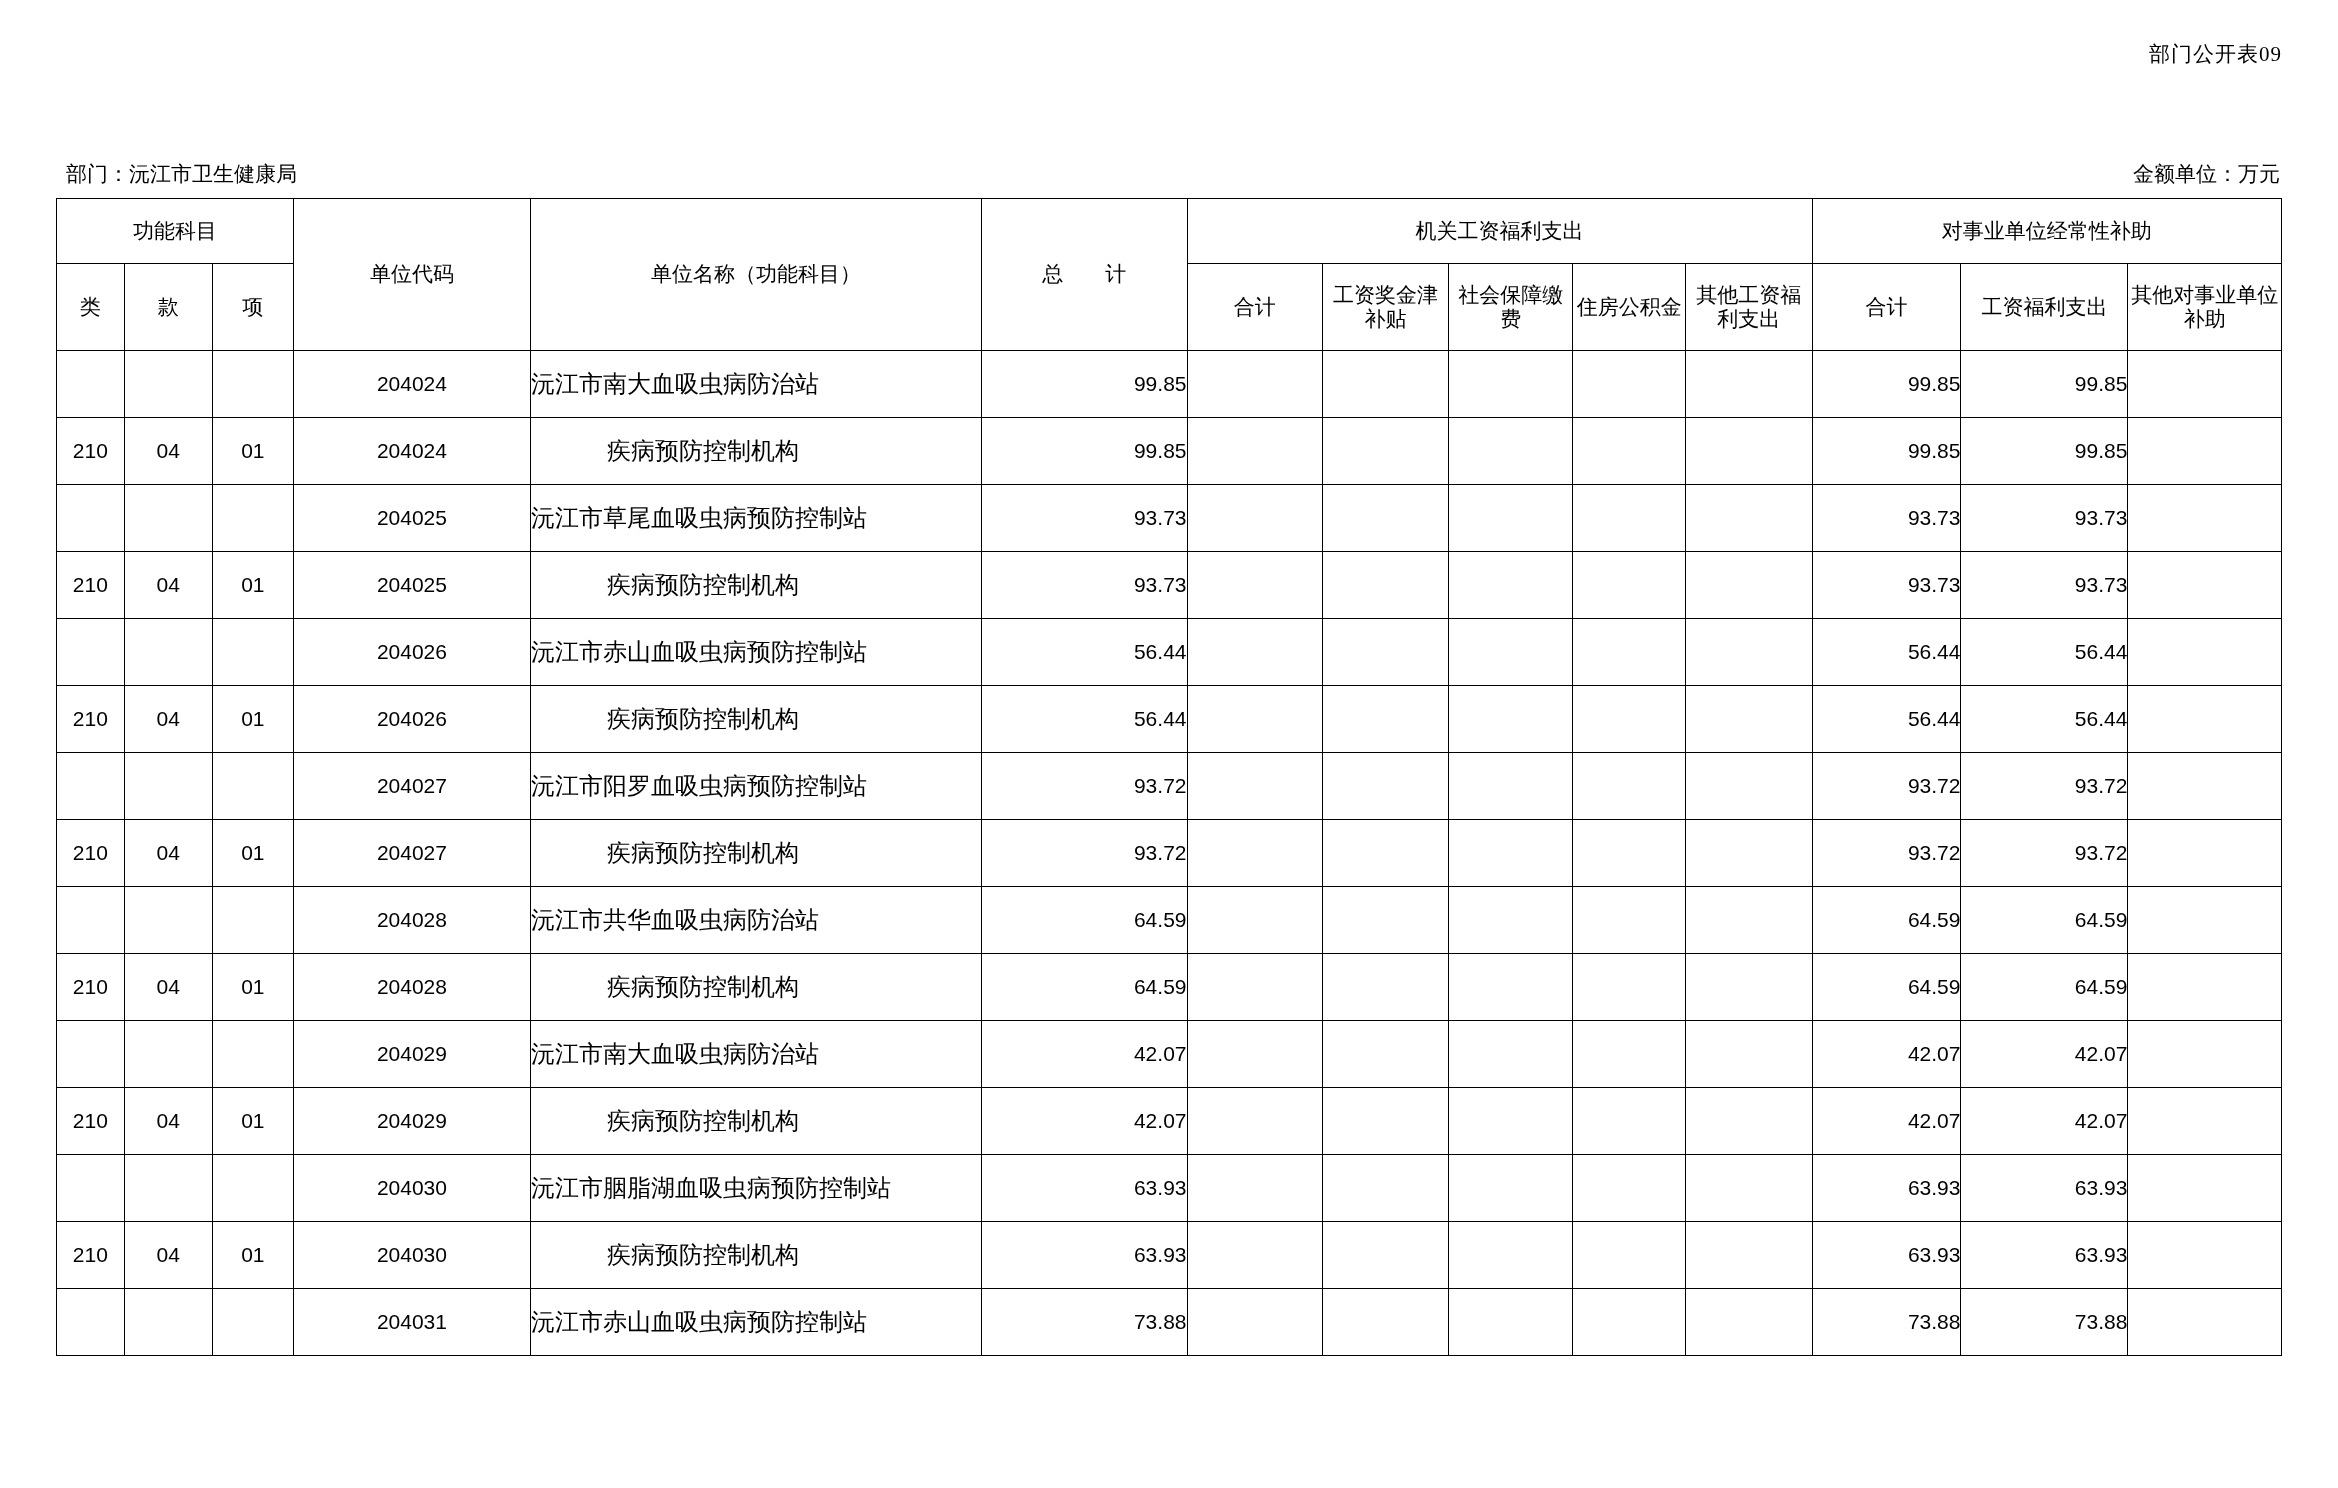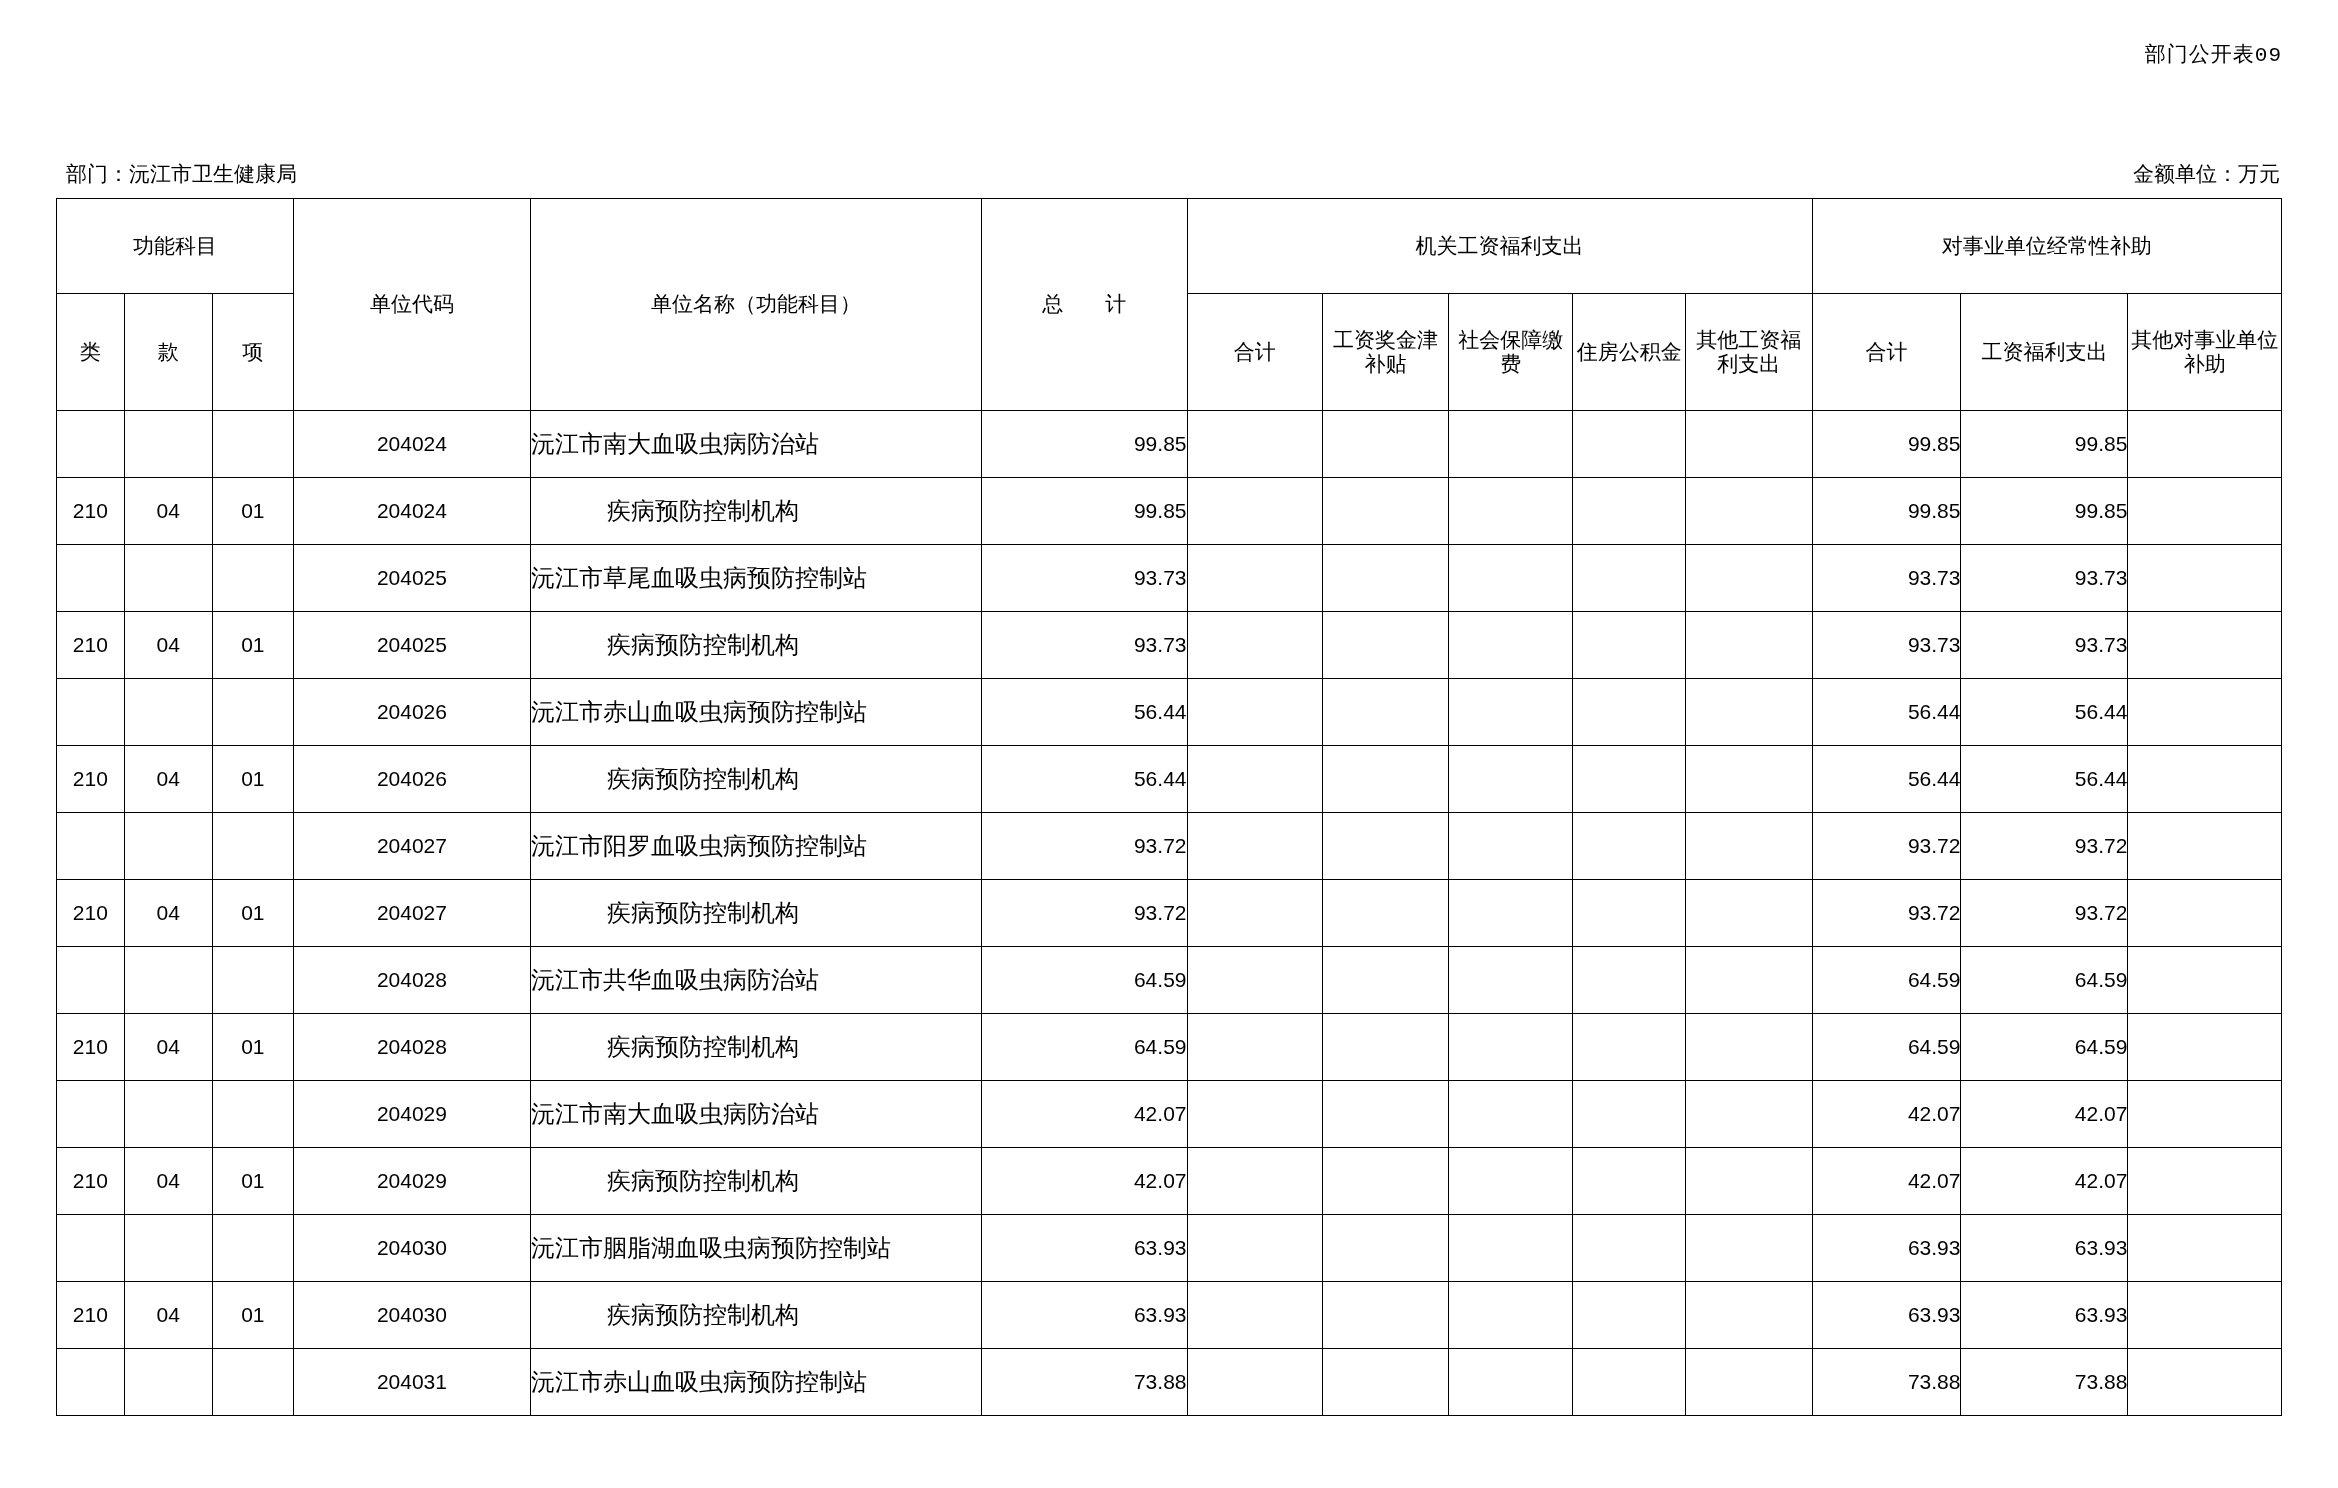--- a/index.html
+++ b/index.html
@@ -19,21 +19,21 @@
     position: relative;
     width: 2338px;
     height: 1488px;
     box-sizing: border-box;
   }
   .doc-tag {
     position: absolute;
     top: 40px;
     right: 56px;
     font-size: 21px;
-    font-family: Liberation Mono, monospace;
+    font-family: Liberation Serif, serif;
     letter-spacing: 1px;
   }
   .doc-title {
     position: absolute;
     top: 78px;
     left: 0;
     width: 100%;
     text-align: center;
     font-size: 40px;
     font-weight: bold;
@@ -67,21 +67,21 @@
   table.budget td {
     border: 1px solid #000000;
     padding: 0;
     vertical-align: middle;
     font-weight: normal;
   }
   table.budget th {
     text-align: center;
     font-size: 21px;
     line-height: 1.15;
-    padding: 17px 2px;
+    padding: 2px 2px;
     font-family: "Liberation Serif", serif;
   }
   .hdr-group {
     font-size: 22px;
   }
   td.cell {
     height: 66px;
   }
   td.c-center {
     text-align: center;

